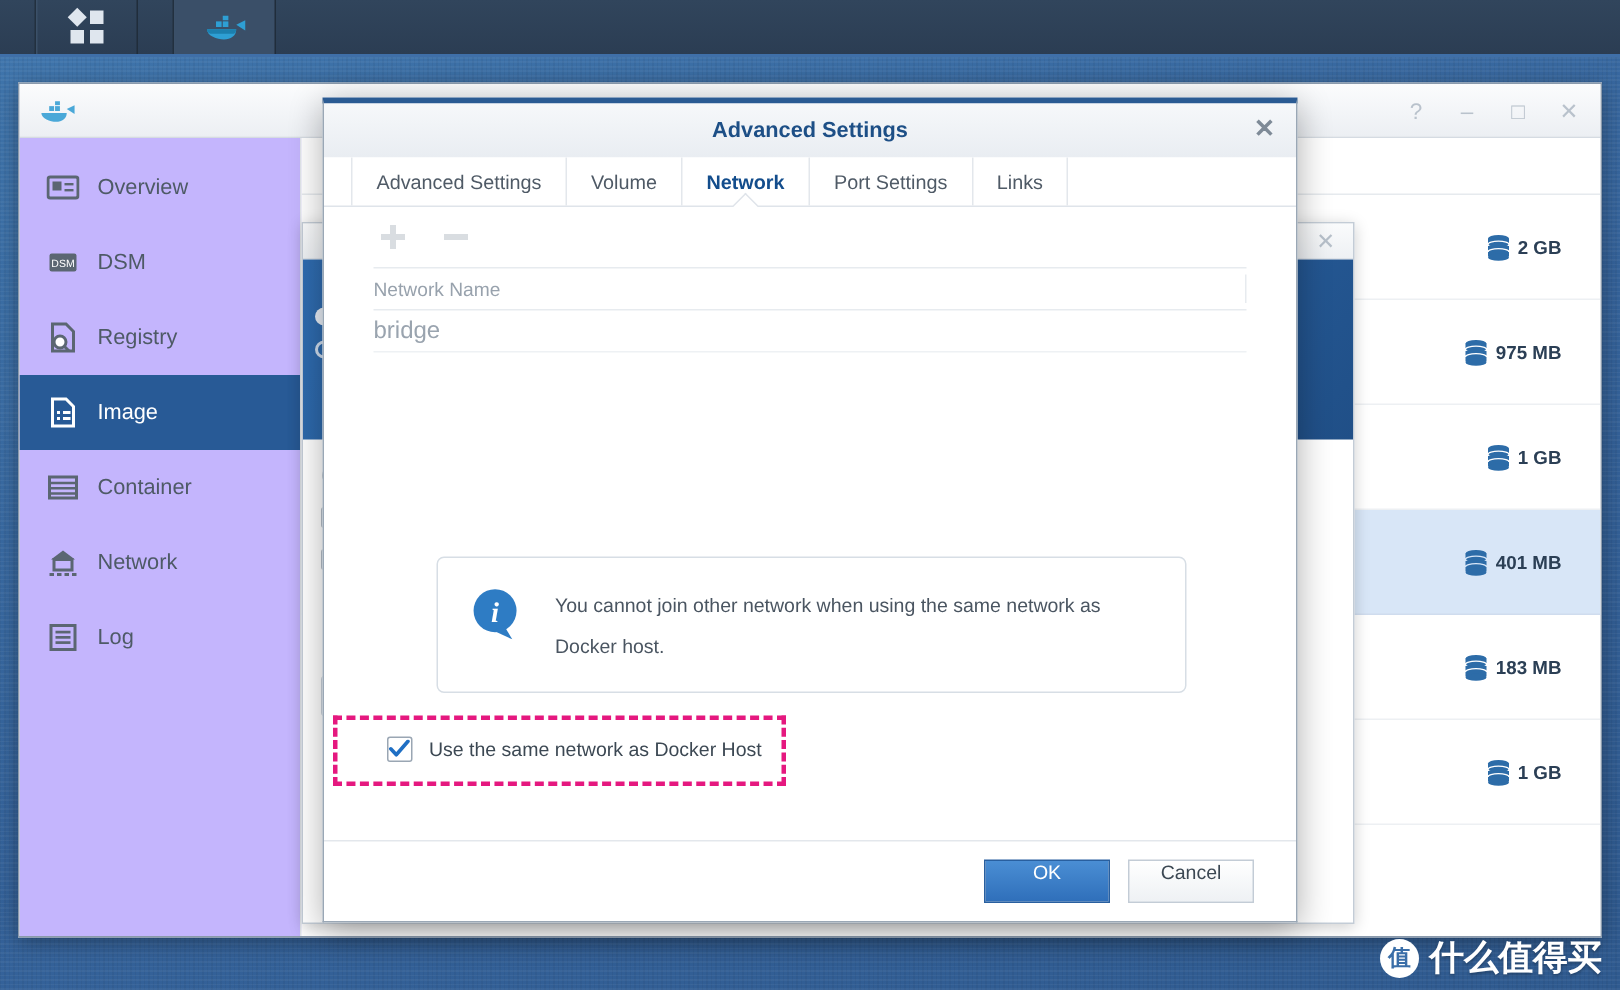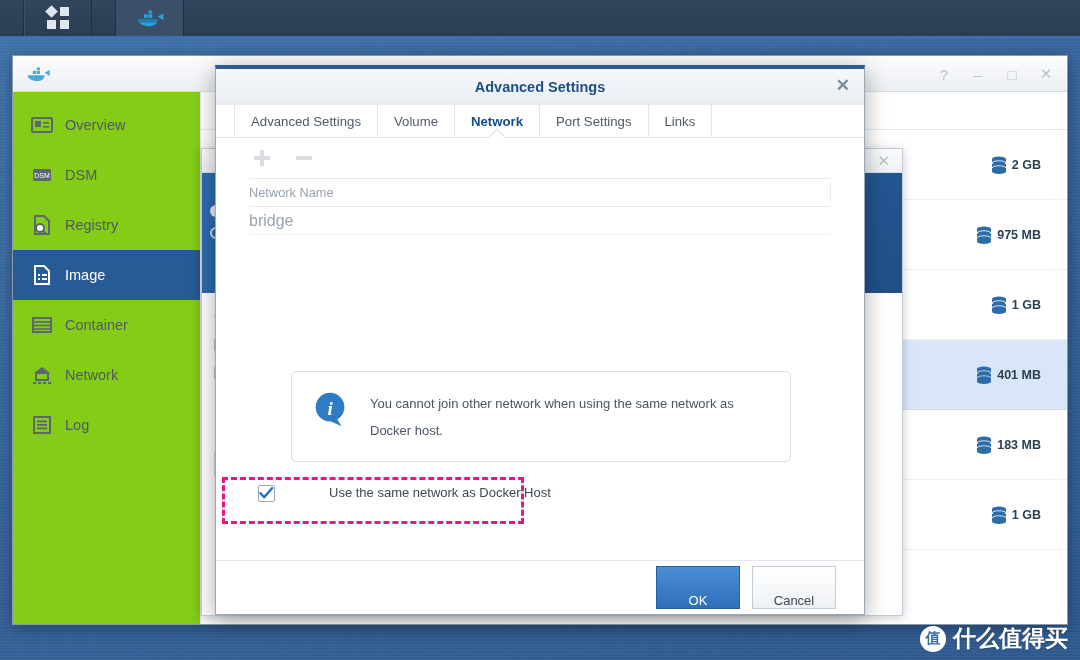--- a/index.html
+++ b/index.html
@@ -62,21 +62,21 @@
     display: flex; align-items: center; position: relative;
   }
   #win-titlebar .wt-whale { margin-left: 12px; width: 26px; height: 18px; }
   .win-controls { position: absolute; right: 6px; top: 0; height: 36px;
     display: flex; align-items: center; gap: 4px; }
   .wc { width: 30px; height: 26px; display: flex; align-items: center;
     justify-content: center; color: #b9c2cc; font-size: 15px; cursor: pointer; }
   
   #sidebar {
     position: absolute; left: 0; top: 36px; width: 188px; bottom: 0;
-    background: #84cc16; border-right: 1px solid #e2e6ea;
+    background: #c4b5fd; border-right: 1px solid #e2e6ea;
   }
   .side-item {
     height: 50px; display: flex; align-items: center; padding-left: 18px;
     color: #4e5a66; font-size: 14.5px; cursor: pointer; gap: 12px;
   }
   .side-item.active { background: #285a96; color: #fff; }
   .si-icon { width: 22px; height: 22px; flex: 0 0 22px; display:block; }
   
   #list-panel {
     position: absolute; left: 188px; top: 36px; right: 0; bottom: 0;
@@ -170,39 +170,39 @@
   #info-box {
     position: absolute; left: 75px; top: 233px; width: 500px;
     border: 1px solid #d7dee5; border-radius: 5px; background: #fff;
     display: flex; align-items: flex-start; gap: 18px; padding: 17px 20px 17px 18px;
   }
   .info-bubble { width: 42px; height: 42px; flex: 0 0 42px; }
   #info-box .info-text { font-size: 13px; color: #4a5561; line-height: 27px; padding-top: 1px; }
   
   #host-row {
     position: absolute; left: 10px; bottom: 47px; width: 630px; height: 28px;
-    display: flex; align-items: flex-start; gap: 43px;
+    display: flex; align-items: center;
   }
   #host-annot {
     position: absolute; left: 6px; bottom: 36px; width: 302px; height: 47px;
     border: 3px dashed #e5187f; pointer-events: none;
   }
   .chk-box {
     width: 17px; height: 17px; border: 1px solid #9aa6b3; background: #fff;
     border-radius: 2px; margin-left: 32px; position: relative; cursor: pointer;
     display: flex; align-items: center; justify-content: center;
   }
   #host-label { margin-left: 11px; font-size: 13px; color: #3c4853; }
   #adv-footer {
     height: 54px; border-top: 1px solid #e3e7ec;
     display: flex; align-items: center; justify-content: flex-end;
     gap: 12px; padding-right: 28px; background: #fff;
   }
-  .btn { height: 43px; min-width: 84px; border-radius: 0; font-size: 13px;
-    display: flex; align-items: flex-end; justify-content: center; cursor: pointer; }
+  .btn { height: 29px; min-width: 84px; border-radius: 0; font-size: 13px;
+    display: flex; align-items: flex-start; justify-content: center; cursor: pointer; }
   .btn-primary { background: linear-gradient(180deg,#4a8ed4 0%, #2f6fba 100%);
     border: 1px solid #285f9f; color: #fff; }
   .btn-secondary { background: linear-gradient(180deg,#ffffff 0%, #eef1f4 100%);
     border: 1px solid #c3ccd6; color: #3c4853; }
   
   #watermark {
     position: absolute; right: 12px; bottom: 6px;
     display: flex; align-items: center; gap: 7px;
     color: #ffffff; font-size: 23px; font-weight: bold;
     text-shadow: 0 1px 2px rgba(0,0,0,.25);

